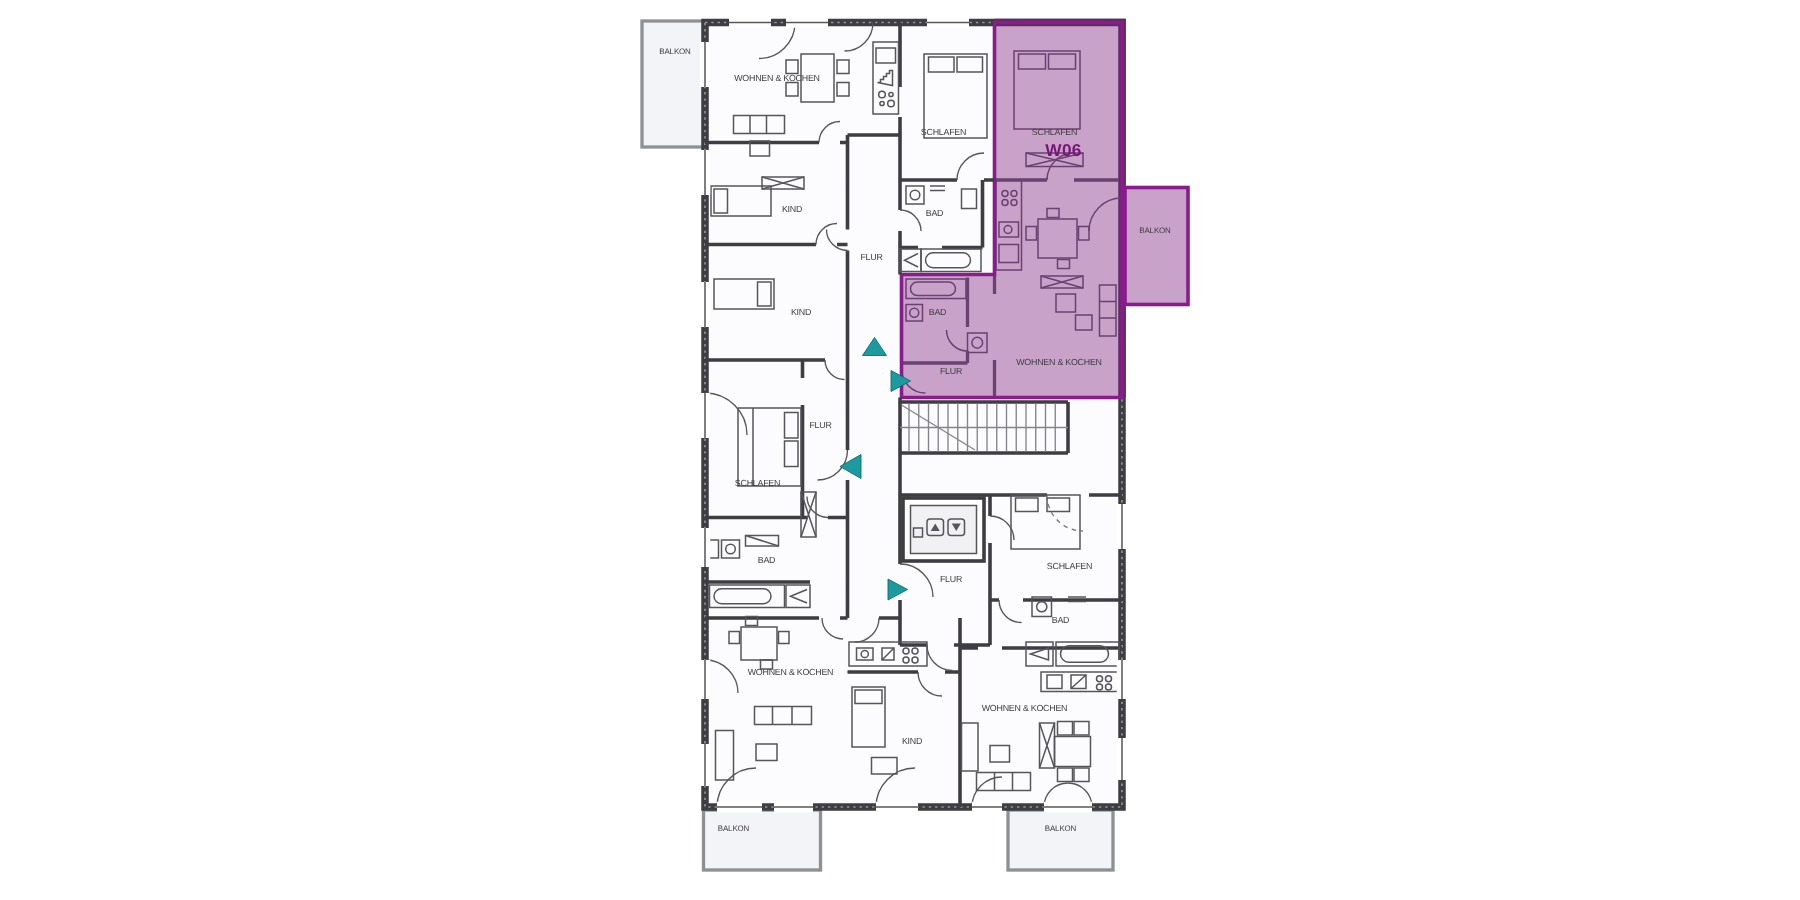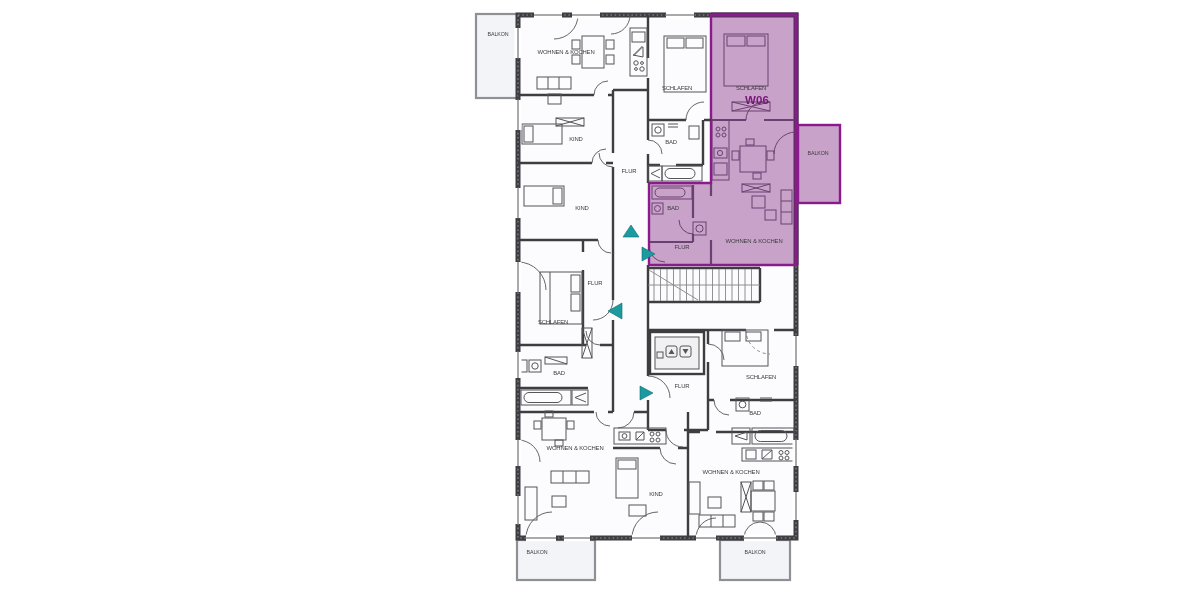--- a/index.html
+++ b/index.html
@@ -1,16 +1,16 @@
 <!DOCTYPE html>
 <html style="--hl: #c9a2ca; --hlb: #8a1b8c; --hlt: #771677; --mk: #1b9b9f;"><head>
 <meta charset="utf-8">
 <style>
   html,body{margin:0;padding:0;background:#ffffff;}
-  .stage{position:relative;width:1052px;height:600px;background:#ffffff;overflow:hidden;margin-left:48px;}
+  .stage{position:relative;width:1052px;height:600px;background:#ffffff;overflow:hidden;}
   svg{position:absolute;left:0;top:0;}
   .wall-ext{stroke:#3d3d42;stroke-width:5;fill:none;}
   .wall-int{stroke:#3d3d42;stroke-width:2.4;fill:none;}
   .wall-tex{stroke:#ffffff;stroke-width:1.1;fill:none;stroke-dasharray:1.6 2.6;opacity:.45;}
   .furn-n{stroke:#55555a;stroke-width:1;fill:none;}
   .arc{stroke:#55555a;stroke-width:.9;fill:none;}
   .arc-d{stroke:#7a7a7e;stroke-width:.9;fill:none;stroke-dasharray:3 3;}
   .win{stroke:#55555a;stroke-width:1;fill:none;}
   .winbg{fill:#ffffff;stroke:none;}
   .balc{fill:#f3f4f7;stroke:#8f9094;stroke-width:2.2;}

